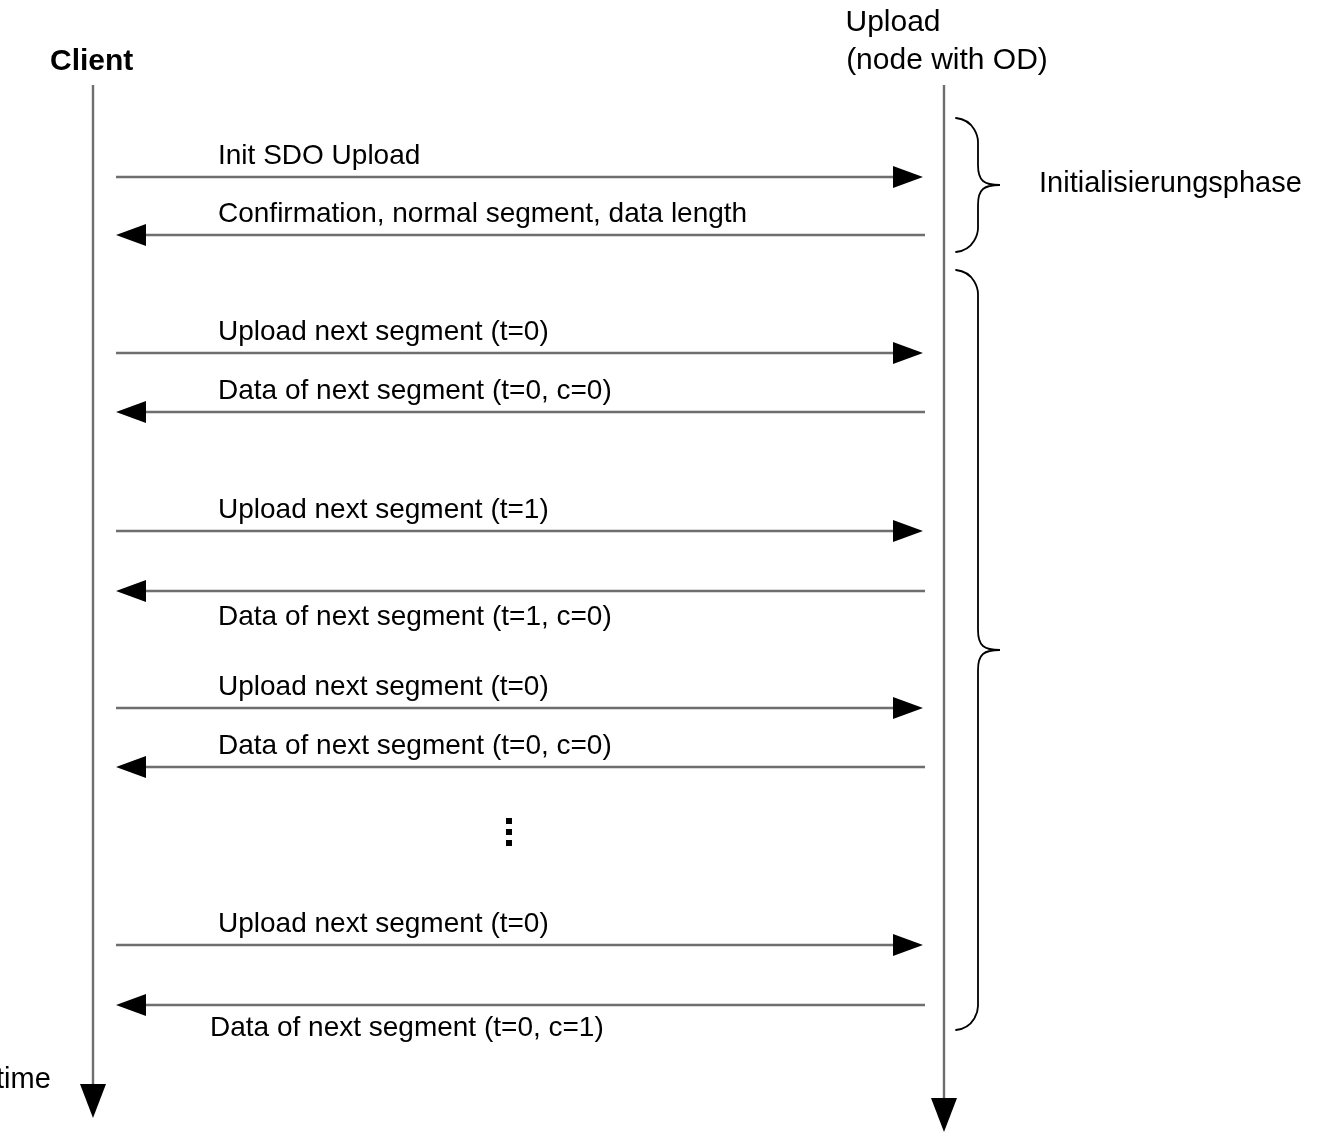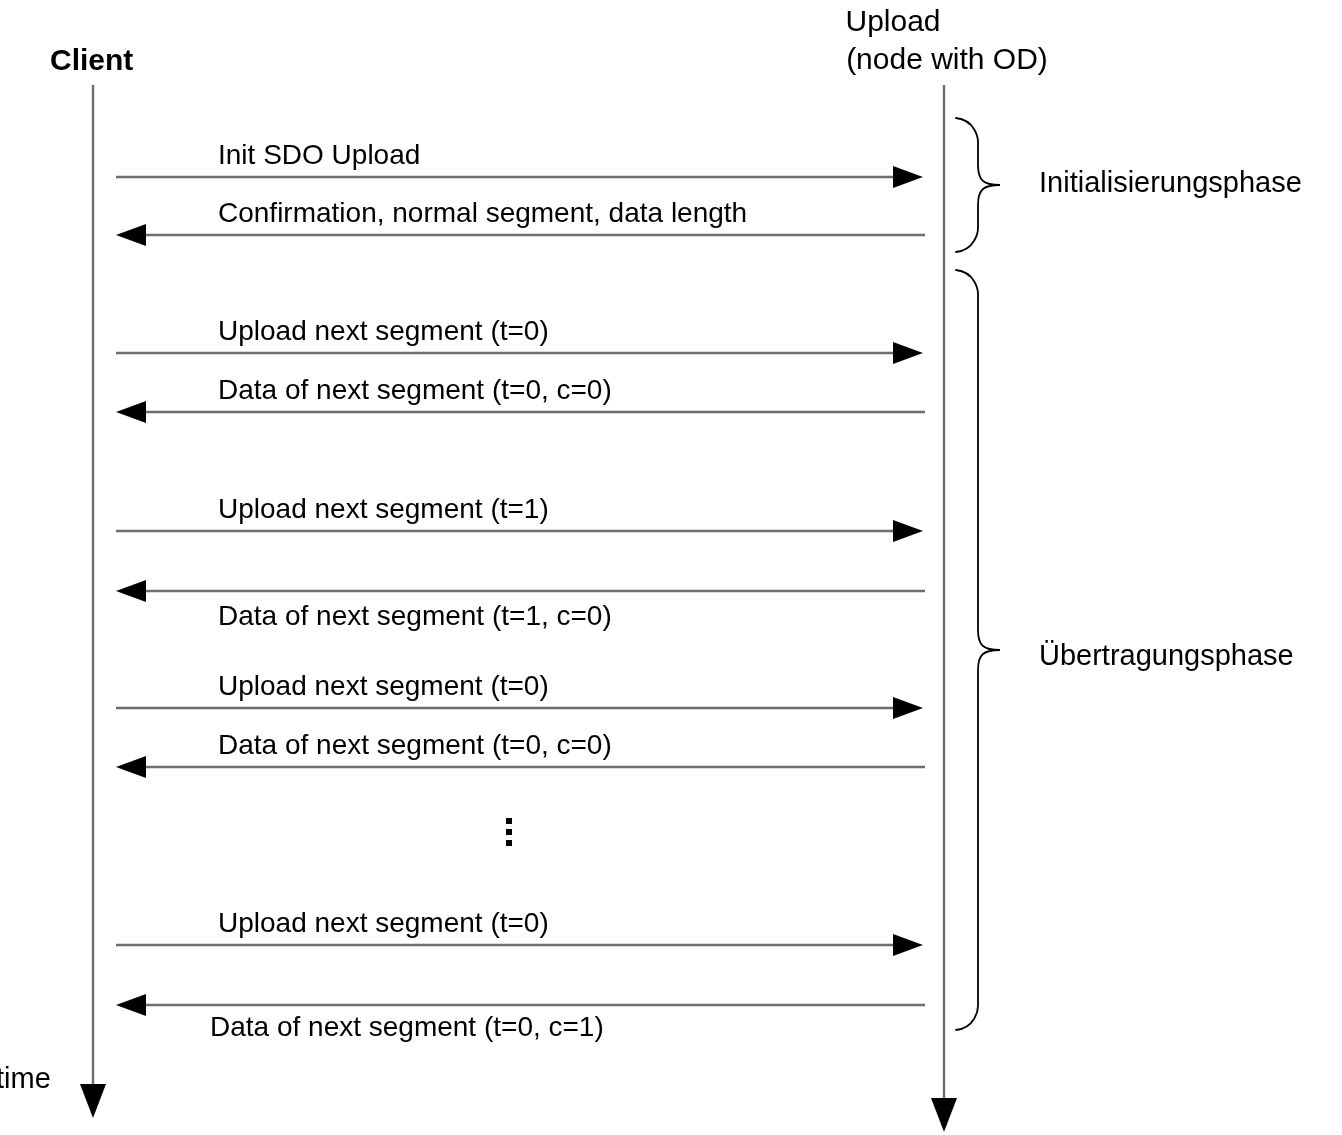--- a/index.html
+++ b/index.html
@@ -101,21 +101,20 @@
   <div class="lbl actor-label actor-client">Client</div>
 
   <div class="lbl actor-label actor-server-l1">Upload</div>
 
   <div class="lbl actor-label actor-server-l2">(node with OD)</div>
 
   <div class="lbl time-label time-axis-label">time</div>
 
   <div class="lbl phase-label phase-init">Initialisierungsphase</div>
 
-  <div class="lbl phase-label phase-trans">Übertragungsphase</div>
 
   <div id="message-labels">
       <div class="lbl msg-label" style="left: 218px; top: 141px;">Init SDO Upload</div>
       <div class="lbl msg-label" style="left: 218px; top: 199px;">Confirmation, normal segment, data length</div>
       <div class="lbl msg-label" style="left: 218px; top: 317px;">Upload next segment (t=0)</div>
       <div class="lbl msg-label" style="left: 218px; top: 376px;">Data of next segment (t=0, c=0)</div>
       <div class="lbl msg-label" style="left: 218px; top: 495px;">Upload next segment (t=1)</div>
       <div class="lbl msg-label" style="left: 218px; top: 574px; margin-top: 28px;">Data of next segment (t=1, c=0)</div>
       <div class="lbl msg-label" style="left: 218px; top: 672px;">Upload next segment (t=0)</div>
       <div class="lbl msg-label" style="left: 218px; top: 731px;">Data of next segment (t=0, c=0)</div>

